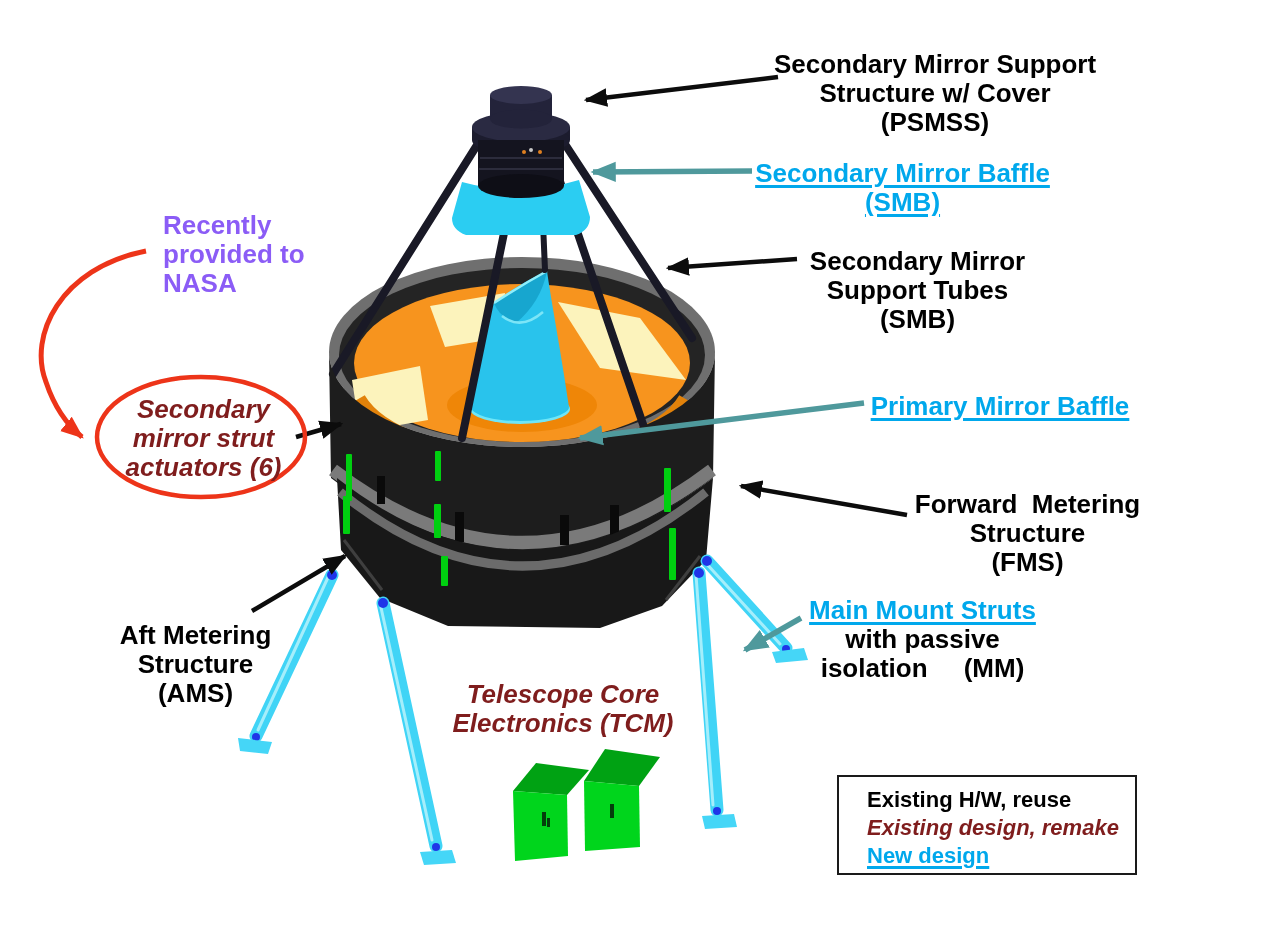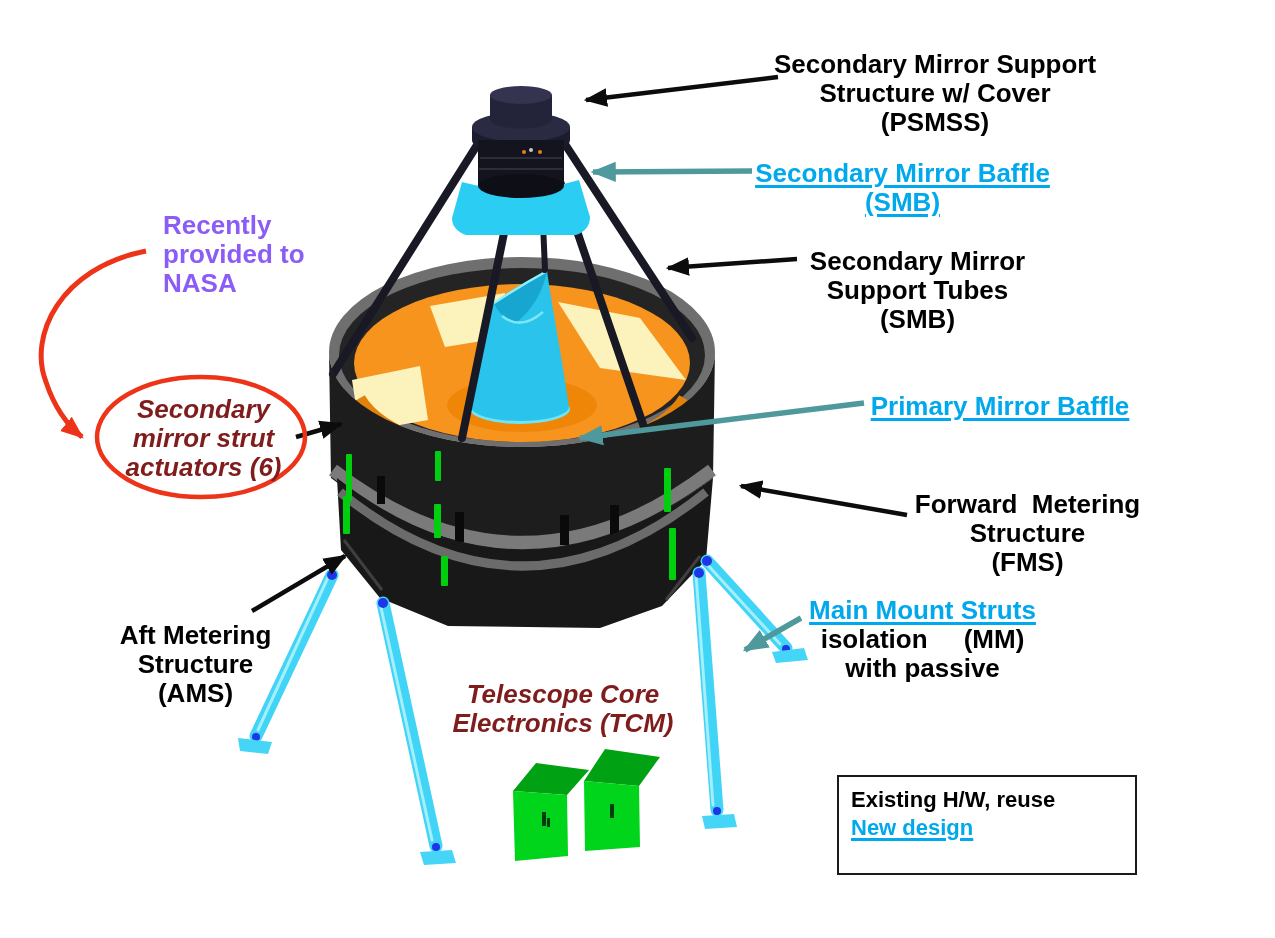--- a/index.html
+++ b/index.html
@@ -7,21 +7,21 @@
          font-family:"Liberation Sans",sans-serif;}
   .scene{position:absolute;left:0;top:0;}
   .lbl{position:absolute;font-weight:bold;font-size:26px;line-height:29px;color:#000;
        text-align:center;}
   .lbl span{display:block;white-space:pre;}
   .left{text-align:left;}
   .blue{color:#00a8ec;text-decoration:underline;text-decoration-thickness:2.5px;text-underline-offset:3px;}
   .green{color:#7f1d1d;font-style:italic;}
   .red{color:#8b5cf6;}
   .legend{position:absolute;left:837px;top:775px;width:300px;height:100px;box-sizing:border-box;
-          border:2px solid #1a1a1a;padding:9px 12px;font-weight:bold;font-size:22px;line-height:28px;}
+          border:2px solid #1a1a1a;padding:9px 28px;font-weight:bold;font-size:22px;line-height:28px;}
   .legend div{white-space:pre;}
 </style>
 </head>
 <body>
 
 <div class="stage">
 
 <svg class="scene" width="1275" height="938" viewBox="0 0 1275 938">
   <defs>
     <marker id="mBlack" viewBox="0 0 10 8" refX="9" refY="4" markerWidth="5.2" markerHeight="4.4" orient="auto">
@@ -194,22 +194,22 @@
 </div>
 
 <div class="lbl" style="left:900px;top:490px;width:255px;">
   <span>Forward  Metering</span>
   <span>Structure</span>
   <span>(FMS)</span>
 </div>
 
 <div class="lbl" style="left:770px;top:596px;width:305px;">
   <span class="blue">Main Mount Struts</span>
+  <span>with passive</span>
   <span>isolation     (MM)</span>
-  <span>with passive</span>
 </div>
 
 <div class="lbl red left" style="left:163px;top:211px;width:180px;">
   <span>Recently</span>
   <span>provided to</span>
   <span>NASA</span>
 </div>
 
 <div class="lbl green" style="left:101px;top:395px;width:205px;">
   <span>Secondary</span>
@@ -223,16 +223,17 @@
   <span>(AMS)</span>
 </div>
 
 <div class="lbl green" style="left:438px;top:680px;width:250px;">
   <span>Telescope Core</span>
   <span>Electronics (TCM)</span>
 </div>
 
 <div class="legend">
   <div>Existing H/W, reuse</div>
+  <div class="green">Existing design, remake</div>
   <div class="blue">New design</div>
 </div>
 
 </div>
 
 </body></html>

